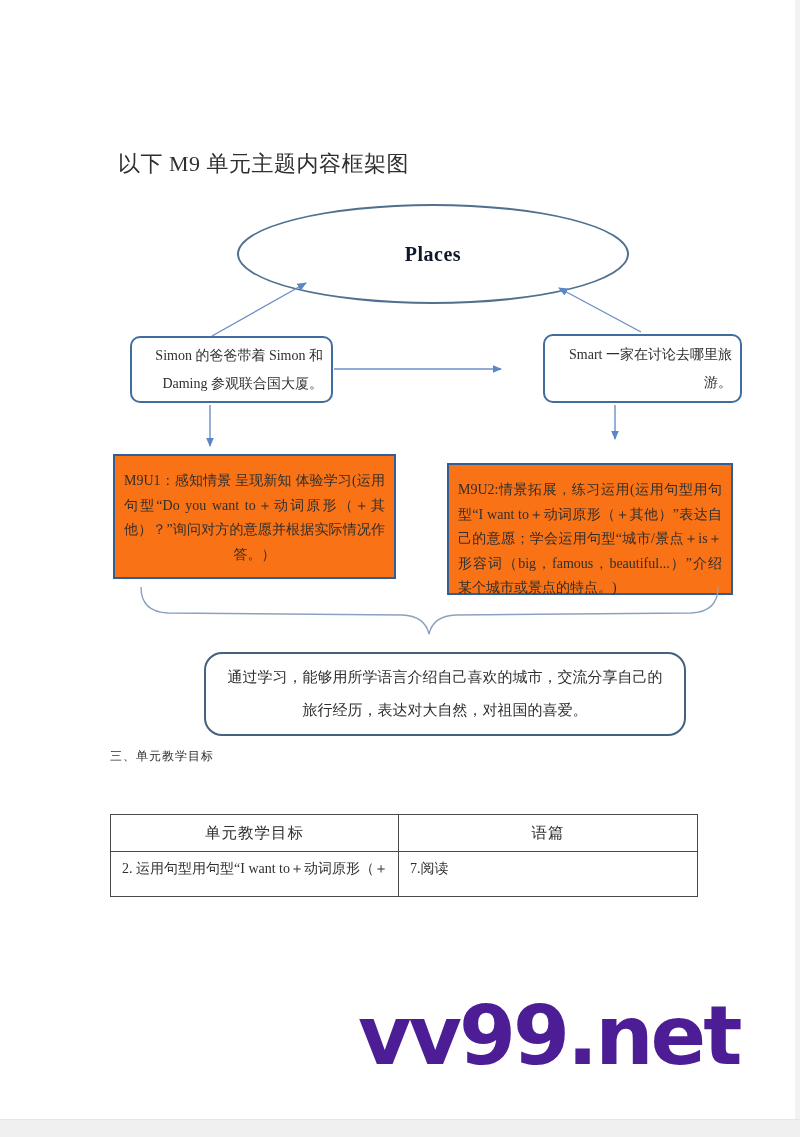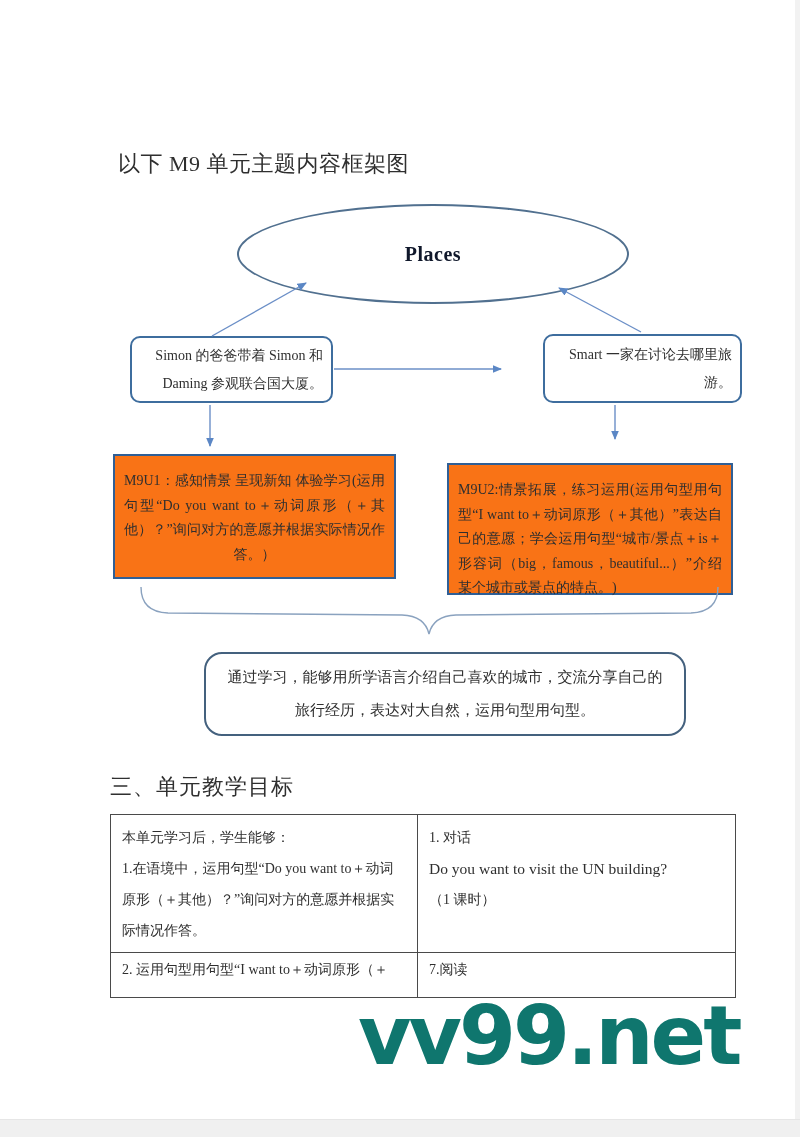--- a/index.html
+++ b/index.html
@@ -10,21 +10,21 @@
   }
   .abs{position:absolute;}
   
   .edge-right{right:0;top:0;width:5px;height:1137px;background:#f2f2f2;}
   .edge-bottom{left:0;top:1119px;width:800px;height:18px;background:#f0f0f0;border-top:1px solid #e6e6e6;}
 
   .doc-title{left:118px;top:149px;font-size:22px;letter-spacing:.5px;text-align:center;}
 
   .watermark{
     left:358px;top:988px;font-family:"DejaVu Sans",sans-serif;
-    font-weight:800;font-size:82px;color:#0f766e;letter-spacing:-3px;z-index:0;
+    font-weight:800;font-size:82px;color:#4c1d95;letter-spacing:-3px;z-index:0;
   }
 
   svg.connectors{left:0;top:0;width:800px;height:1137px;pointer-events:none;z-index:2;}
 
   .ellipse{
     left:237px;top:204px;width:388px;height:96px;
     border:2px solid #51708f;border-radius:50%;
     display:flex;align-items:center;justify-content:center;background:#fff;z-index:1;
   }
   .ellipse-label{font-size:20px;font-weight:bold;letter-spacing:.5px;color:#0f172a;}
@@ -45,21 +45,21 @@
   .sqbox.u1{left:113px;top:454px;width:283px;height:125px;text-align-last:center;}
   .sqbox.u2{left:447px;top:463px;width:286px;height:132px;text-align-last:left;}
 
   .summary{
     left:204px;top:652px;width:482px;height:84px;
     border:2.5px solid #44617e;border-radius:18px;background:#fff;box-sizing:border-box;
     display:flex;align-items:center;justify-content:center;text-align:center;
     font-size:15px;line-height:33px;padding:4px 18px;z-index:1;
   }
 
-  .section-heading{left:110px;top:772px;font-size:22px;letter-spacing:1px;}
+  .section-heading{left:110px;top:748px;font-size:12px;letter-spacing:1px;}
 
   table.goals{
     left:110px;top:814px;width:581px;border-collapse:collapse;z-index:1;position:absolute;
     background:transparent;table-layout:fixed;
   }
   table.goals td{border:1.5px solid #4a4a4a;vertical-align:top;}
   td.col-goal{width:285px;}
   td.col-text{width:296px;}
   tr.hdr td{height:34px;text-align:center;vertical-align:middle;font-size:15.5px;letter-spacing:1px;}
   td.cell{padding:7px 10px 6px 11px;font-size:14px;}
@@ -101,37 +101,30 @@
   <span>Simon 的爸爸带着 Simon 和 Daming 参观联合国大厦。</span>
 </div>
 <div class="abs rbox right">
   <span>Smart 一家在讨论去哪里旅游。</span>
 </div>
 
 <div class="abs sqbox u1">M9U1：感知情景 呈现新知 体验学习(运用句型“Do you want to＋动词原形（＋其他）？”询问对方的意愿并根据实际情况作答。）</div>
 <div class="abs sqbox u2">M9U2:情景拓展，练习运用(运用句型用句型“I want to＋动词原形（＋其他）”表达自己的意愿；学会运用句型“城市/景点＋is＋形容词（big，famous，beautiful...）”介绍某个城市或景点的特点。)</div>
 
 <div class="abs summary">
-  <span>通过学习，能够用所学语言介绍自己喜欢的城市，交流分享自己的旅行经历，表达对大自然，运用句型用句型。</span>
+  <span>通过学习，能够用所学语言介绍自己喜欢的城市，交流分享自己的旅行经历，表达对大自然，对祖国的喜爱。</span>
 </div>
 
 <div class="abs section-heading">三、单元教学目标</div>
 
 <table class="goals">
   <tbody>
-  <tr>
-    <td class="cell col-goal">
-      <p>本单元学习后，学生能够：</p>
-      <p>1.在语境中，运用句型“Do you want to＋动词原形（＋其他）？”询问对方的意愿并根据实际情况作答。</p>
-    </td>
-    <td class="cell col-text">
-      <p>1. 对话</p>
-      <p class="en-line">Do you want to visit the UN building?</p>
-      <p>（1 课时）</p>
-    </td>
+      <tr class="hdr">
+    <td class="col-goal">单元教学目标</td>
+    <td class="col-text">语篇</td>
   </tr>
   <tr class="last">
     <td class="cell col-goal">
       <p>2. 运用句型用句型“I want to＋动词原形（＋</p>
     </td>
     <td class="cell col-text">
       <p>7.阅读</p>
     </td>
   </tr>
 </tbody>

